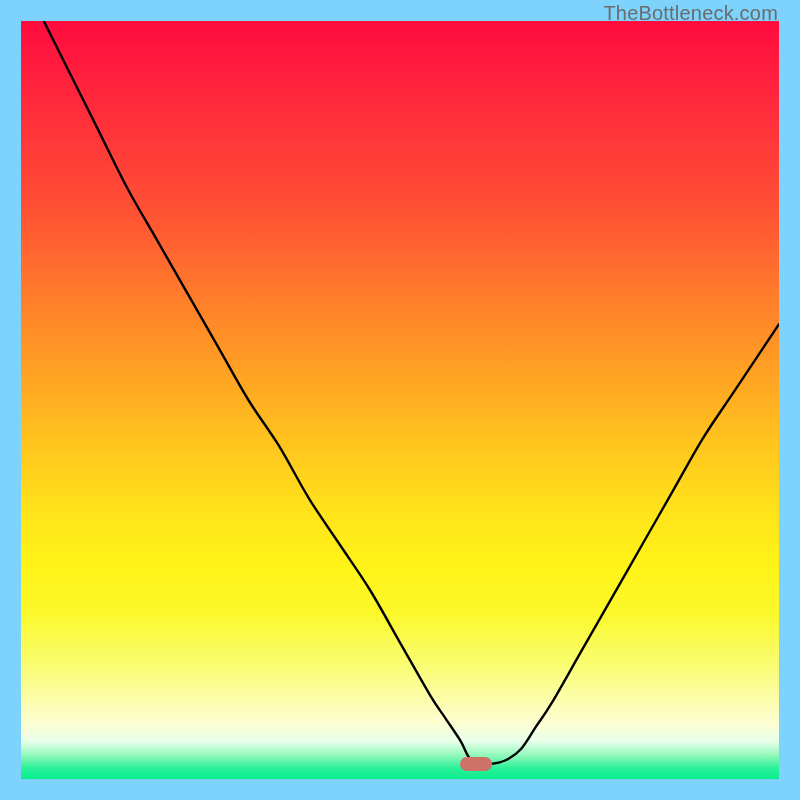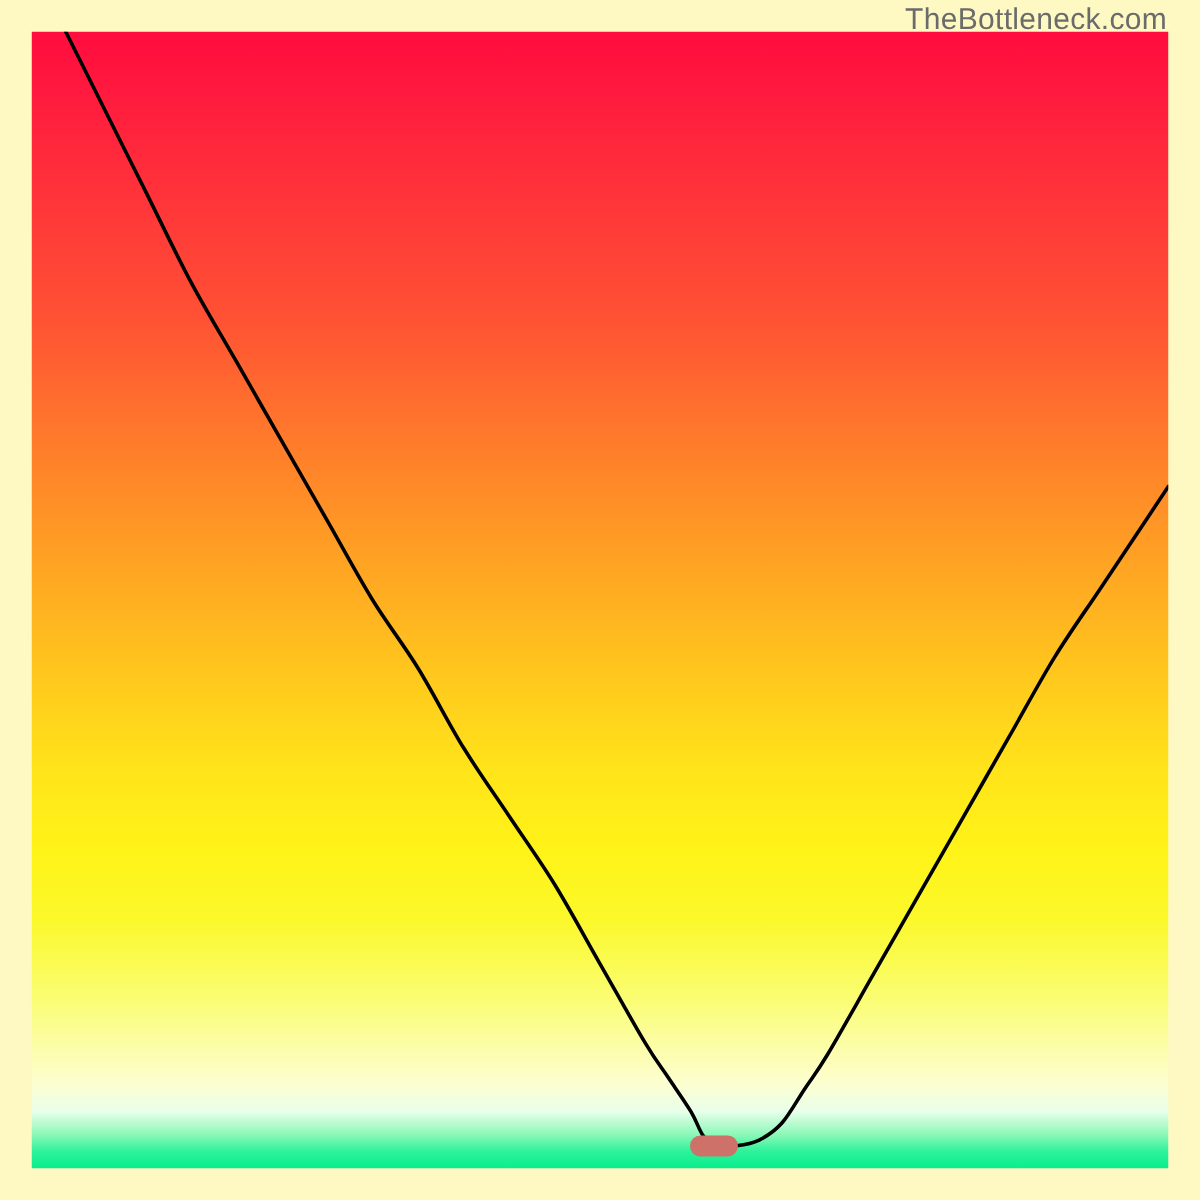--- a/index.html
+++ b/index.html
@@ -10,21 +10,21 @@
     background: #000;
     overflow: hidden;
     font-family: Arial, Helvetica, sans-serif;
   }
   .frame {
     position: absolute;
     left: 0;
     top: 0;
     width: 800px;
     height: 800px;
-    background: #fef9c3;
+    background: #7dd3fc;
   }
   .plot {
     position: absolute;
     left: 21px;
     top: 21px;
     width: 758px;
     height: 758px;
     overflow: hidden;
   }
   .gradient {

